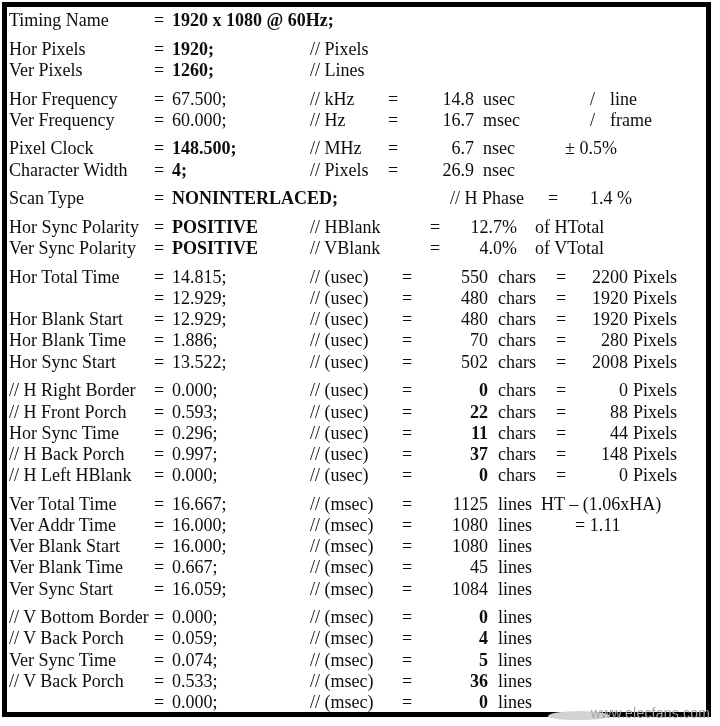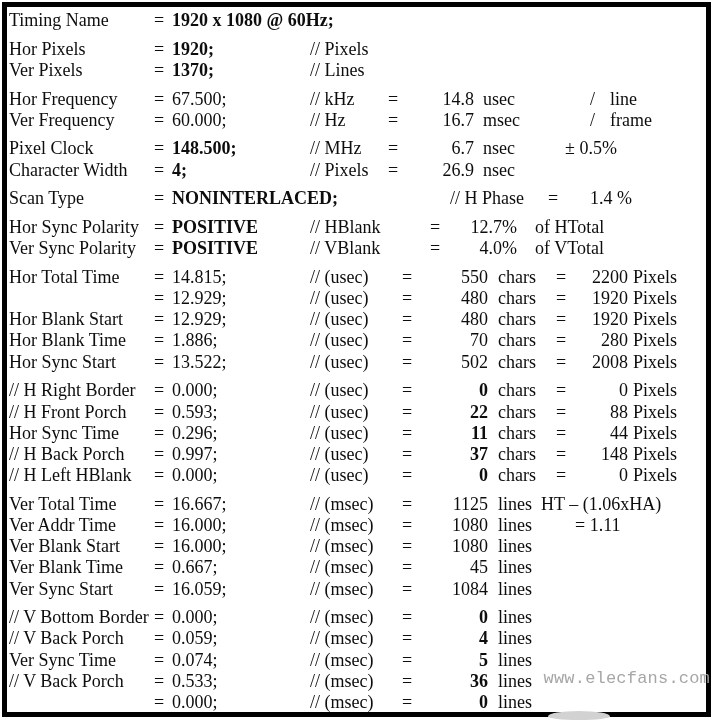--- a/index.html
+++ b/index.html
@@ -47,23 +47,23 @@
   
   .c-hcom{left:443px;}
   .c-heq{left:541px;}
   .c-hval{left:583px;}
   
   #wm-swoosh{
     position:absolute;left:548px;top:711px;width:62px;height:9px;
     background:#d2d2d2;border-radius:50% 50% 50% 50%/60% 60% 40% 40%;
   }
   #wm-text{
-    position:absolute;right:10px;top:672px;
-    font-family:Liberation Mono, monospace;
-    font-size:17px;line-height:13px;color:#a6a6a6;letter-spacing:0.2px;
+    position:absolute;right:10px;top:707px;
+    font-family:Liberation Sans, sans-serif;
+    font-size:14px;line-height:13px;color:#a6a6a6;letter-spacing:0.2px;
   }
 </style>
 </head>
 <body>
 
 <div id="stage">
   <div id="frame">
     <div id="rows">
         <div class="row row-name">
           <span class="cell c-label">Timing Name</span>
@@ -72,21 +72,21 @@
         </div>
         <div class="row row-simple gap">
           <span class="cell c-label">Hor Pixels</span>
           <span class="cell c-eq1">=</span>
           <span class="cell c-value b">1920;</span>
           <span class="cell c-comment">// Pixels</span>
         </div>
         <div class="row row-simple">
           <span class="cell c-label">Ver Pixels</span>
           <span class="cell c-eq1">=</span>
-          <span class="cell c-value b">1370;</span>
+          <span class="cell c-value b">1260;</span>
           <span class="cell c-comment">// Lines</span>
         </div>
         <div class="row row-freq gap">
           <span class="cell c-label">Hor Frequency</span>
           <span class="cell c-eq1">=</span>
           <span class="cell c-value">67.500;</span>
           <span class="cell c-comment">// kHz</span>
           <span class="cell c-eq2">=</span>
           <span class="cell c-num1">14.8</span>
           <span class="cell c-unit1">usec</span>

